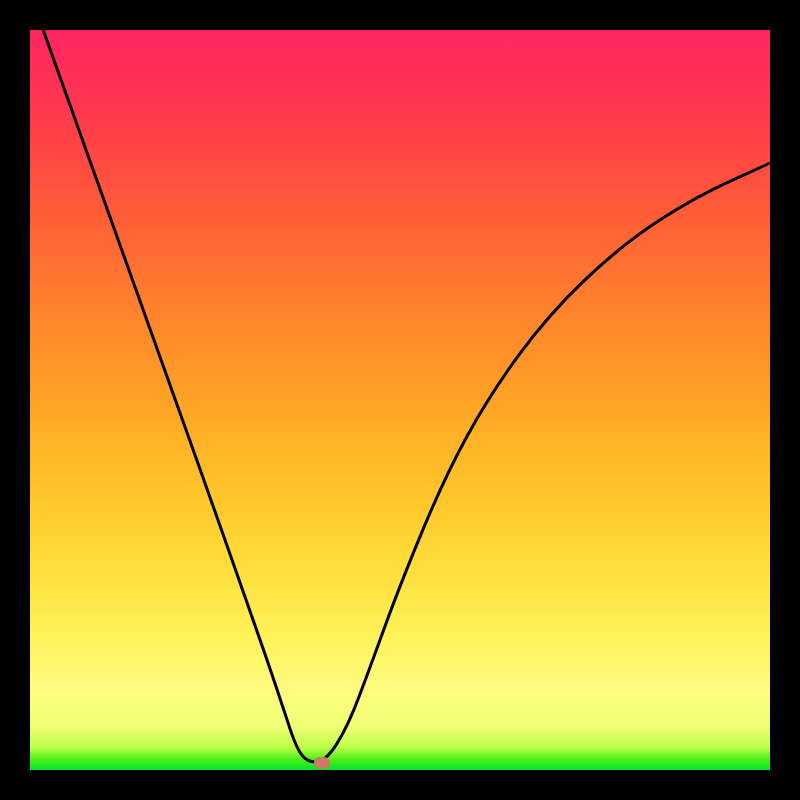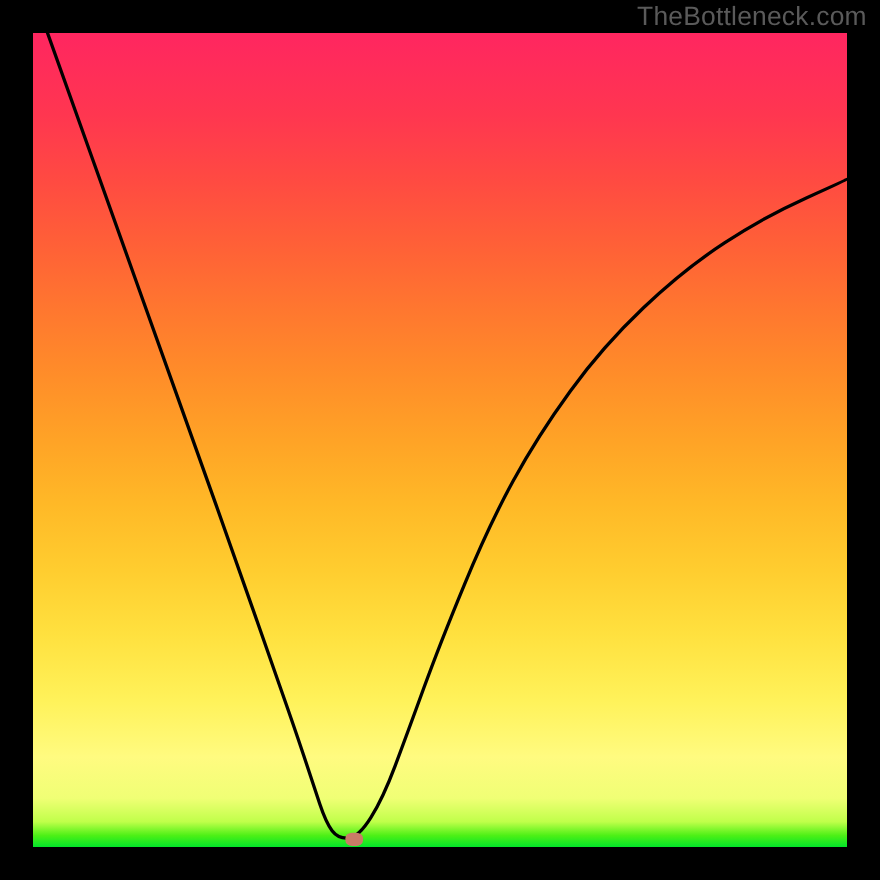--- a/index.html
+++ b/index.html
@@ -69,20 +69,19 @@
     border-radius: 6px / 5px;
     background: #c97b67;
     transform: translate(-50%, -50%);
     z-index: 5;
   }
 </style>
 </head>
 <body>
 
 <div class="frame">
-  <div class="watermark">TheBottleneck.com</div>
   <div class="plot-area">
     <svg class="curve-svg" viewBox="0 0 740 740" preserveAspectRatio="none">
       <path id="curvePath" class="curve-path" d="M 0.0 -37.0 Q 37.0 66.6 55.5 118.4 Q 74.0 170.2 92.5 222.0 Q 111.0 273.8 129.5 325.6 Q 148.0 377.4 166.5 429.2 Q 185.0 481.0 199.8 523.5 Q 214.6 566.1 225.7 597.5 Q 236.8 629.0 246.1 656.8 Q 255.3 684.5 260.8 701.1 Q 266.4 717.8 271.9 725.2 Q 277.5 732.6 286.8 731.9 Q 296.0 731.1 307.1 713.4 Q 318.2 695.6 329.3 666.0 Q 340.4 636.4 355.2 595.7 Q 370.0 555.0 392.2 501.4 Q 414.4 447.7 436.6 407.0 Q 458.8 366.3 488.4 325.6 Q 518.0 284.9 555.0 249.8 Q 592.0 214.6 629.0 190.6 Q 666.0 166.5 703.0 149.9 T 740.0 133.2"></path>
     </svg>
     <div id="marker" class="marker" style="left: 292.3px; top: 732.6px;"></div>
   </div>
 </div>
 
 </body></html>

